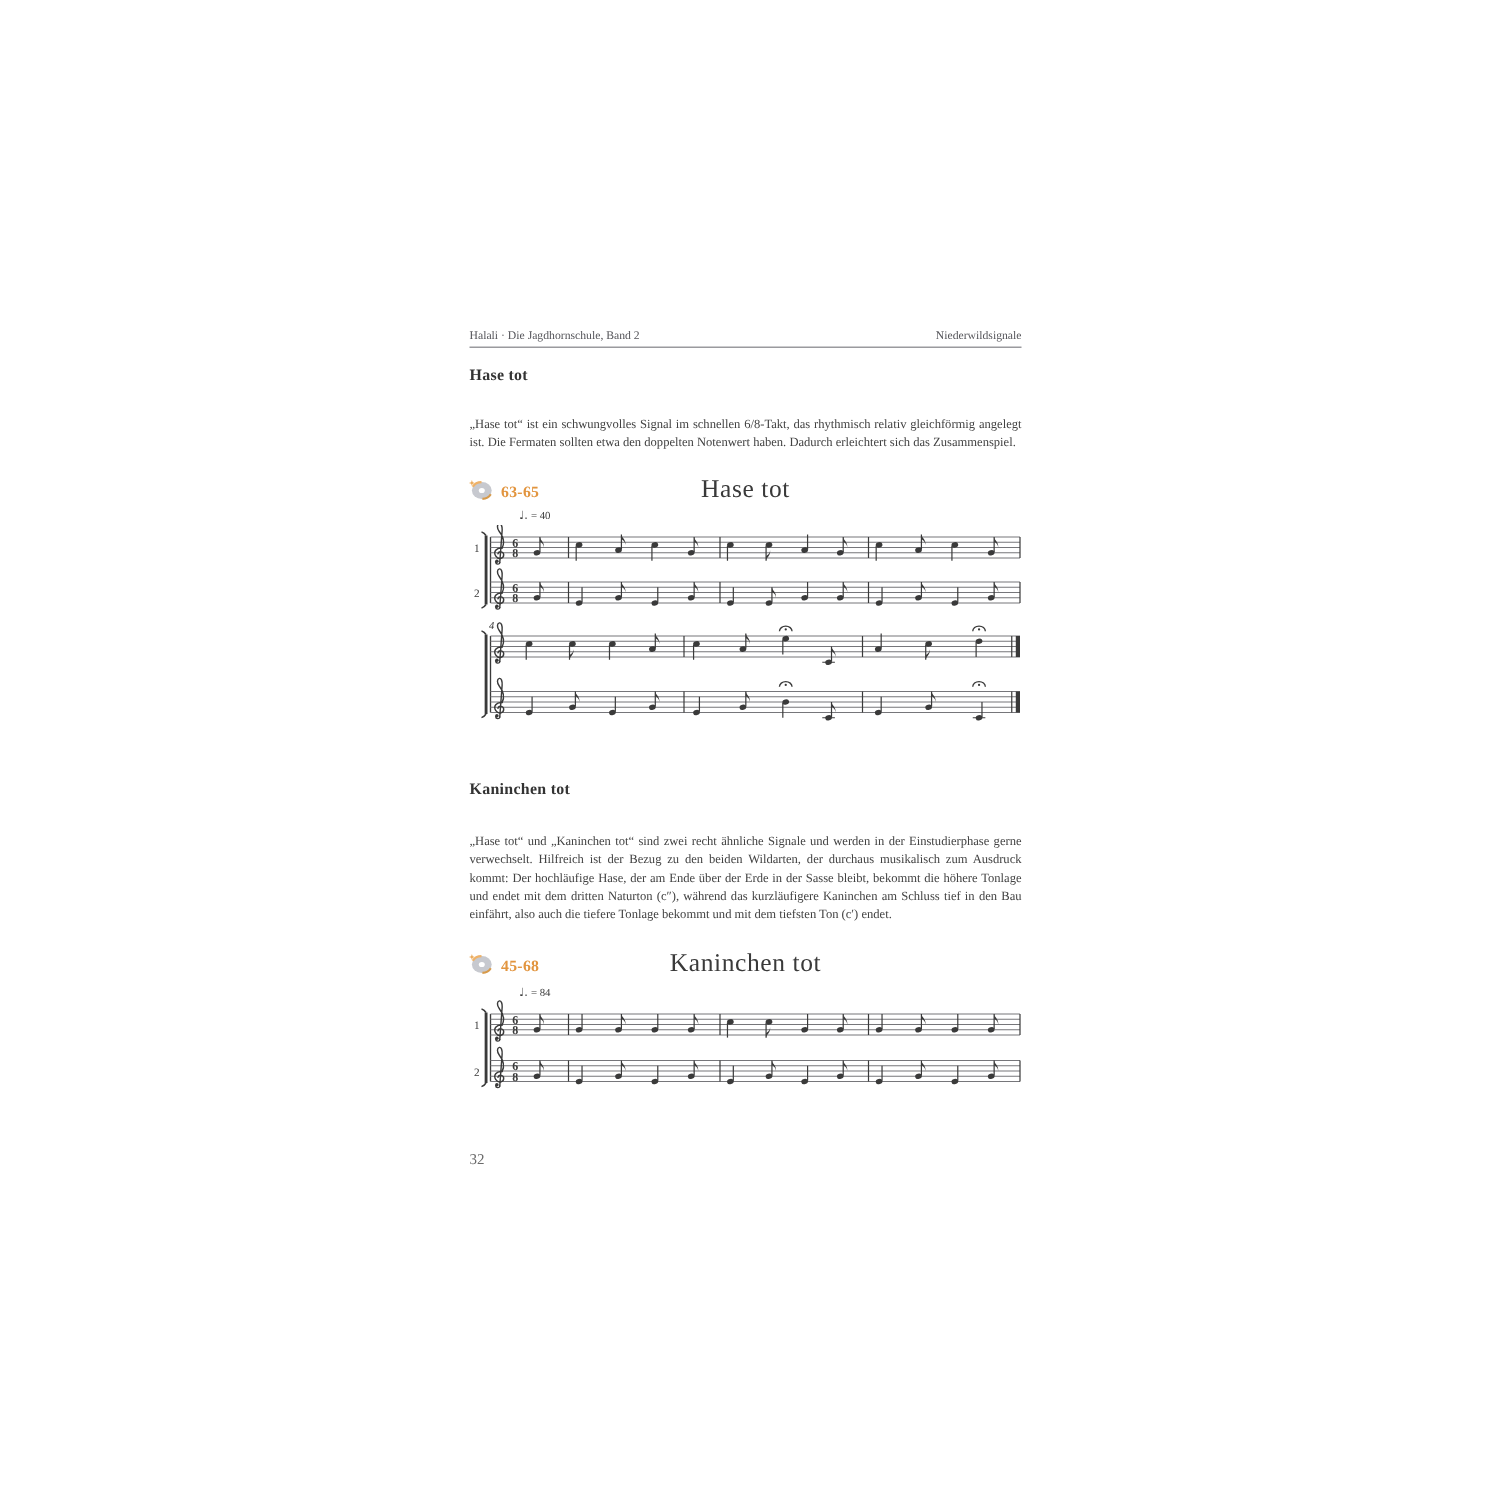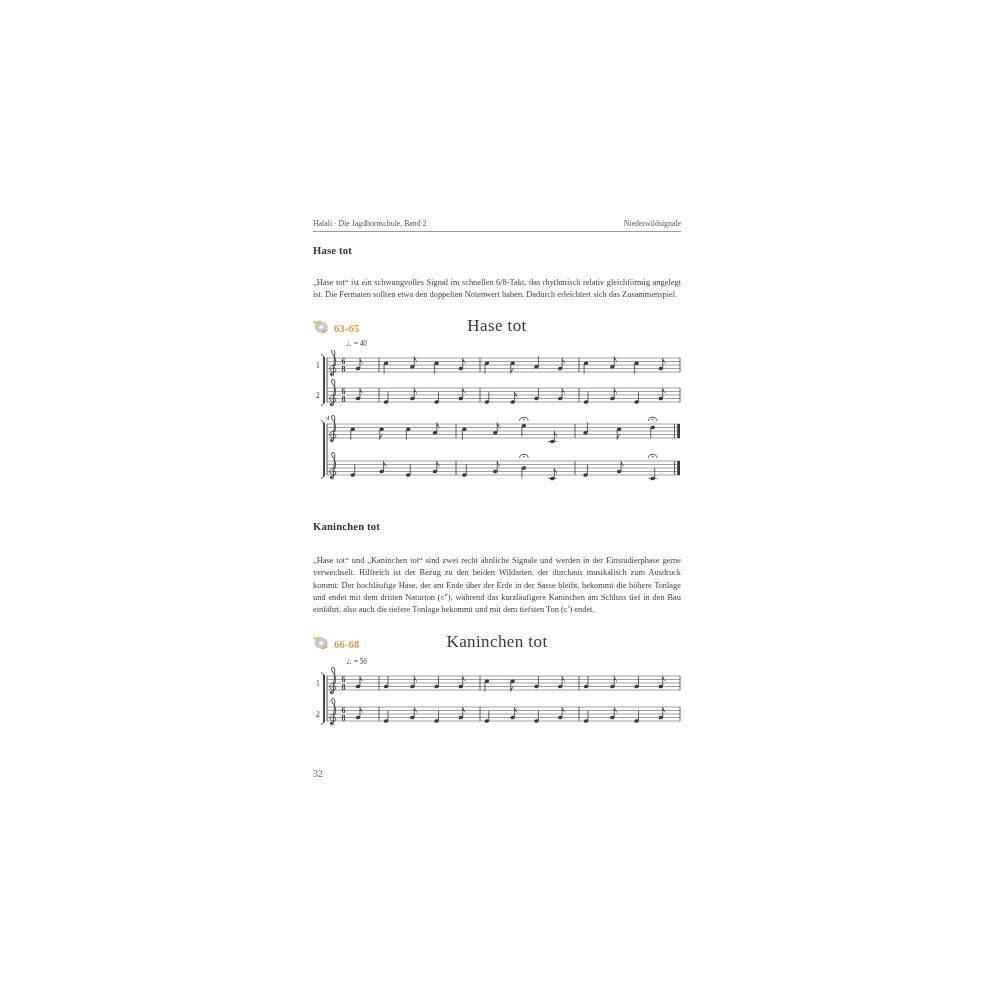--- a/index.html
+++ b/index.html
@@ -272,28 +272,28 @@
   <div class="abs body-text" style="top:544px">„Hase tot“ und „Kaninchen tot“ sind zwei recht ähnliche Signale und werden in der Einstudierphase gerne verwechselt. Hilfreich ist der Bezug zu den beiden Wildarten, der durchaus musikalisch zum Ausdruck kommt: Der hochläufige Hase, der am Ende über der Erde in der Sasse bleibt, bekommt die höhere Tonlage und endet mit dem dritten Naturton (c″), während das kurzläufigere Kaninchen am Schluss tief in den Bau einfährt, also auch die tiefere Tonlage bekommt und mit dem tiefsten Ton (c′) endet.</div>
 
   <div class="abs cd-row" style="left:312px;top:635px">
     <svg width="18" height="15" viewBox="0 0 18 15">
       <ellipse cx="9.2" cy="8" rx="6.6" ry="5.6" fill="#c7c9cf"></ellipse>
       <path d="M 3.2 5.5 A 6.6 5.6 0 0 1 9 2.4" fill="none" stroke="#eeb269" stroke-width="1.6"></path>
       <path d="M 15.2 10.5 A 6.6 5.6 0 0 1 9.6 13.6" fill="none" stroke="#d79a4a" stroke-width="1.4"></path>
       <ellipse cx="9.2" cy="8" rx="2" ry="1.7" fill="#ffffff"></ellipse>
       <path d="M 2.6 1 L 3.1 2.5 L 4.6 3 L 3.1 3.5 L 2.6 5 L 2.1 3.5 L 0.6 3 L 2.1 2.5 Z" fill="#eaa755"></path>
     </svg>
-    <span class="cd-num" style="color:#E2953F">66-68</span>
+    <span class="cd-num" style="color:#E2953F">45-68</span>
   </div>
 
   <div class="abs score-title" style="top:632px">Kaninchen tot</div>
 
   <div class="abs tempo" style="left:346px;top:657px">
     <span class="tempo-note">♩.</span>
-    <span>= 56</span>
+    <span>= 84</span>
   </div>
 
   <div class="abs sys" style="top:666px" id="sys-2">
       <svg width="368" height="64" viewBox="0 0 368 64">
         <line x1="14" y1="10" x2="14" y2="55" stroke="#3a3a3a" stroke-width="0.9"></line>
         <rect x="10.1" y="9" width="1.9" height="47" fill="#3a3a3a"></rect>
         <path d="M 11 9 C 10 7.4 9 7 8 6.6" fill="none" stroke="#3a3a3a" stroke-width="1"></path>
         <path d="M 11 56 C 10 57.6 9 58 8 58.4" fill="none" stroke="#3a3a3a" stroke-width="1"></path>
         <line x1="14" y1="10" x2="367" y2="10" stroke="#76767a" stroke-width="0.7"></line>
         <line x1="14" y1="13.5" x2="367" y2="13.5" stroke="#76767a" stroke-width="0.7"></line>

